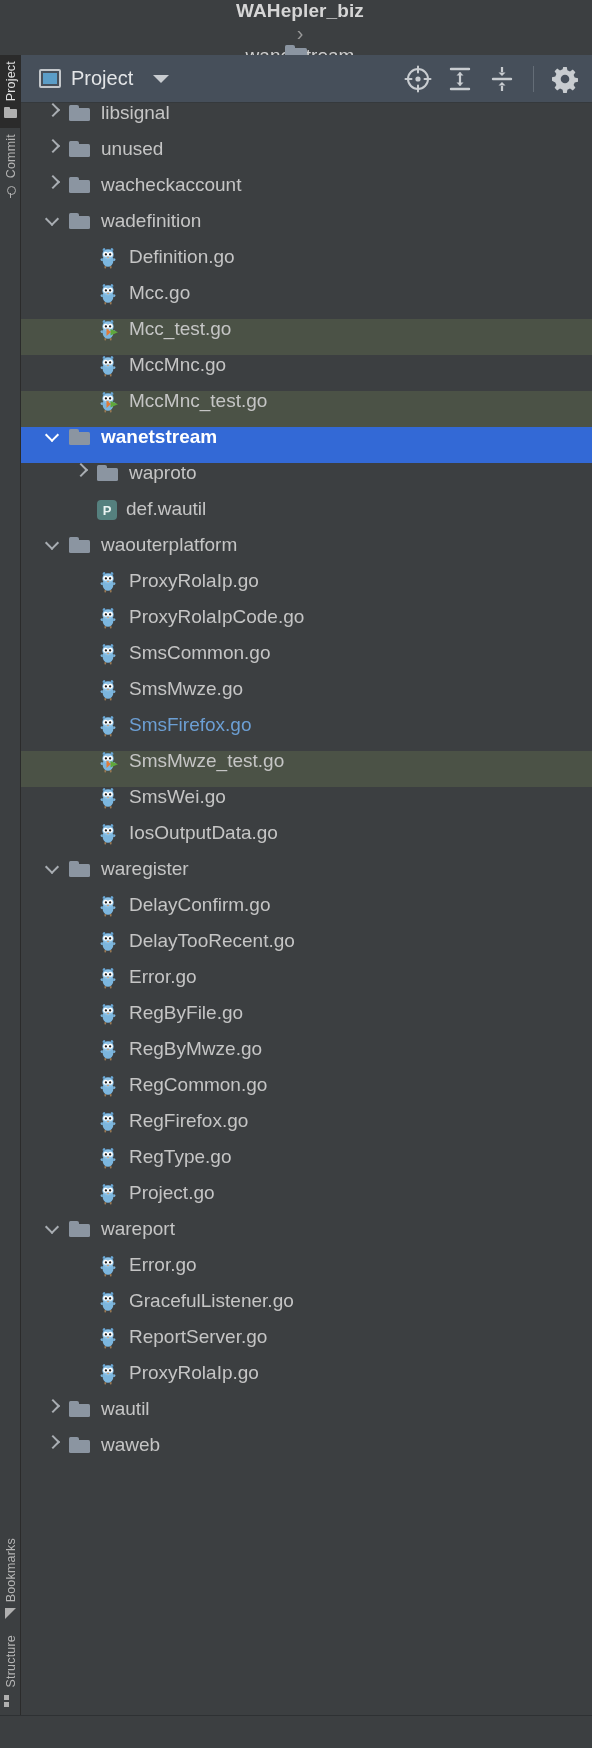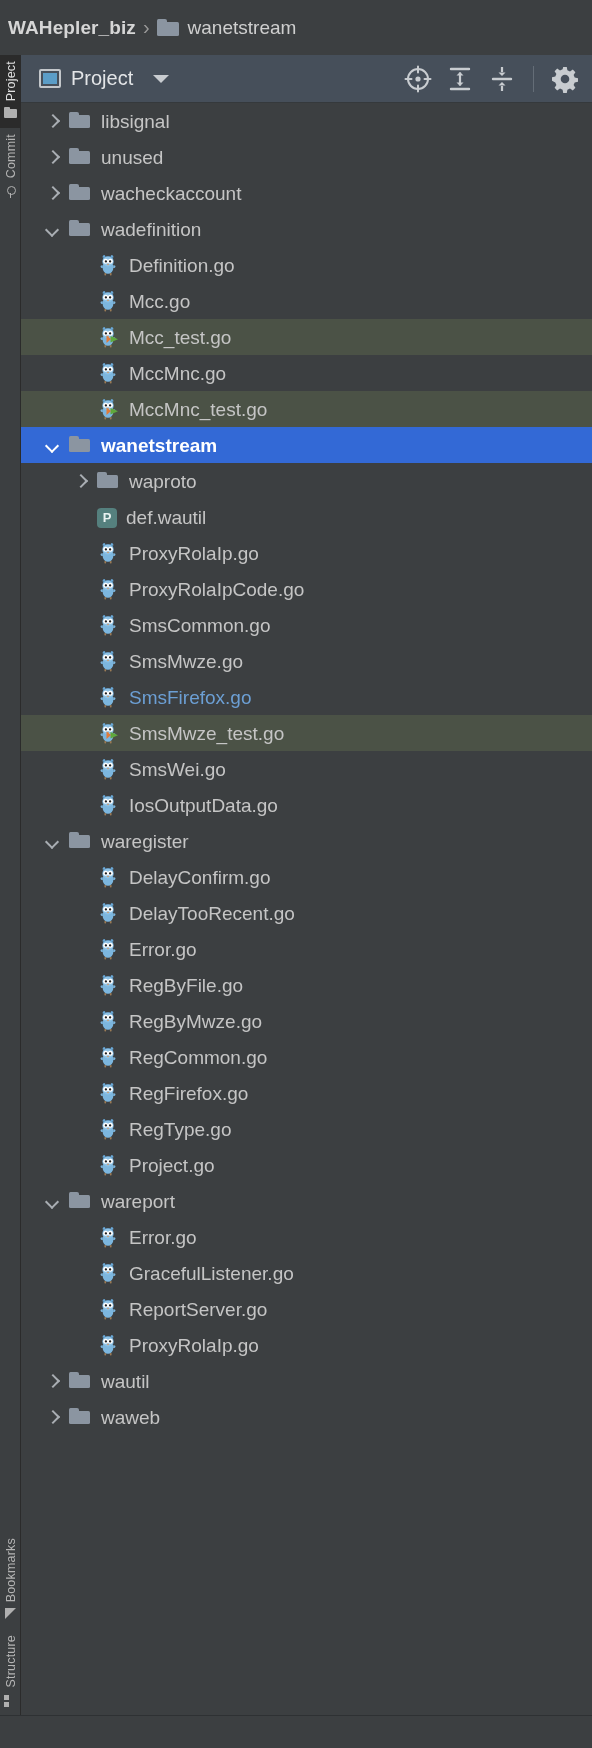--- a/index.html
+++ b/index.html
@@ -11,20 +11,21 @@
   }
   body { position: relative; }
 
   
   #breadcrumb-bar {
     position: absolute; top: 0; left: 0;
     width: 592px; height: 55px;
     background: #3c3f41;
     display: flex; align-items: center;
     padding-left: 8px;
+    flex-direction: column;
   }
   #breadcrumb-bar .crumb-root {
     color: #d6d6d6; font-size: 19px; font-weight: bold;
     letter-spacing: .1px;
   }
   #breadcrumb-bar .crumb-sep {
     color: #9a9a9a; font-size: 20px; margin: 0 7px 0 7px;
     font-weight: 300;
   }
   #breadcrumb-bar .crumb-leaf {
@@ -126,21 +127,21 @@
     border-right: 8px solid transparent;
     border-top: 8px solid #c8ccd0;
   }
   #toolbar-actions { margin-left: auto; display: flex; align-items: center; gap: 8px; }
   .tb-btn { width: 34px; height: 34px; position: relative; }
   .tb-sep { width: 1px; height: 26px; background: #646d77; margin: 0 6px; }
 
   
   #tree { position: absolute; top: 48px; left: 0; width: 571px; }
   .tree-row {
-    height: 36px; display: flex; align-items: center;
+    height: 36px; display: flex; 
     font-size: 19px; color: #c5c5c5;
     white-space: nowrap;
   }
   .tree-row.test-file { background: #4b5246; }
   .tree-row.selected { background: #3369d6; }
   .tree-row.selected .row-label { color: #ffffff; font-weight: bold; }
   .tree-row.vcs-added .row-label { color: #6c9fd4; }
   .arrow {
     width: 14px; height: 14px; position: relative; flex: 0 0 auto;
   }
@@ -414,20 +415,26 @@
         <span class="row-ico ico-folder"></span>
         <span class="row-label">waproto</span>
       </div>
       <div class="tree-row">
         <span class="indent" style="width: 52px;"></span>
         <span class="arrow" style="margin-right: 10px;"></span>
         <span class="row-ico ico-proto">P</span>
         <span class="row-label">def.wautil</span>
       </div>
       <div class="tree-row">
+        <span class="indent" style="width: 24px;"></span>
+        <span class="arrow expanded" style="margin-right: 10px;"></span>
+        <span class="row-ico ico-folder"></span>
+        <span class="row-label">waouterplatform</span>
+      </div>
+      <div class="tree-row">
         <span class="indent" style="width: 52px;"></span>
         <span class="arrow" style="margin-right: 10px;"></span>
         <span class="row-ico"><svg width="23" height="22" viewBox="0 0 23 22">
             <ellipse cx="11" cy="13.4" rx="5.4" ry="6.4" fill="#7cb6de"></ellipse>
             <path d="M5.6 6.5c0-2.4 2.4-4.2 5.4-4.2s5.4 1.8 5.4 4.2v3.2H5.6z" fill="#6aa8d6"></path>
             <ellipse cx="11" cy="7.6" rx="5.4" ry="4.9" fill="#8ec2e6"></ellipse>
             <circle cx="8.7" cy="7.2" r="2.5" fill="#ffffff"></circle>
             <circle cx="13.3" cy="7.2" r="2.5" fill="#ffffff"></circle>
             <circle cx="8.9" cy="7.4" r="1.15" fill="#1d1d1d"></circle>
             <circle cx="13.1" cy="7.4" r="1.15" fill="#1d1d1d"></circle>

